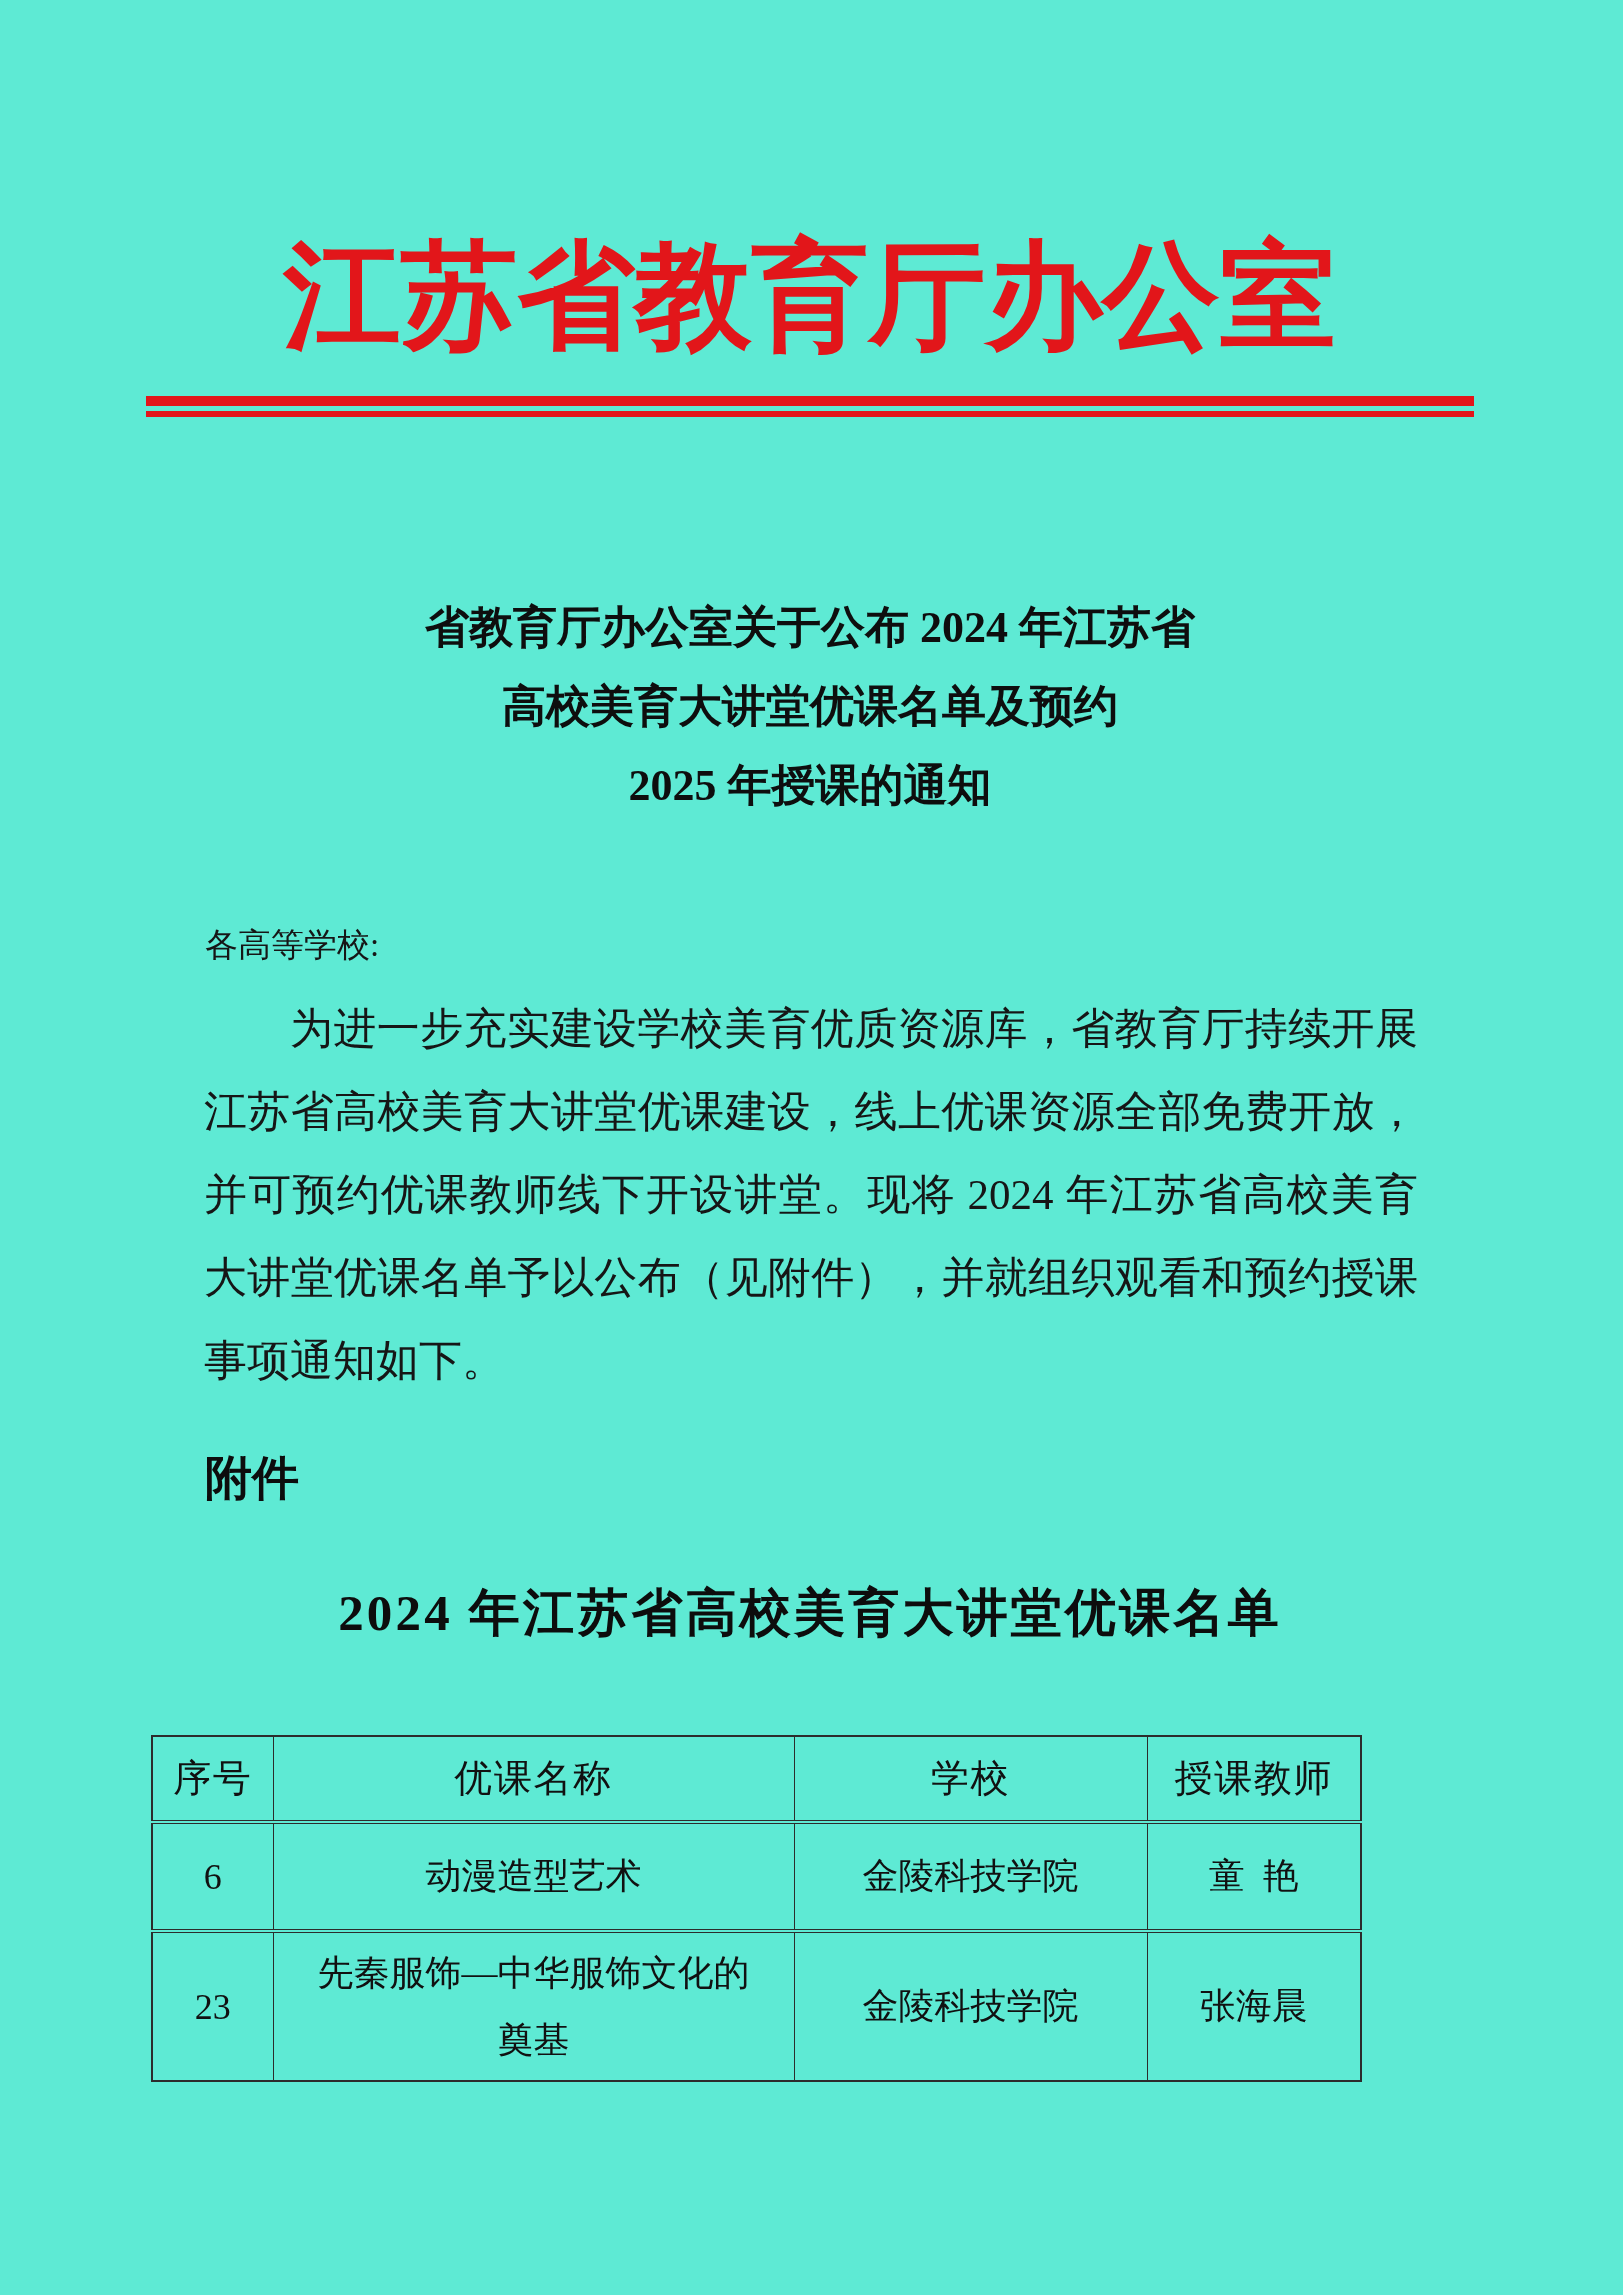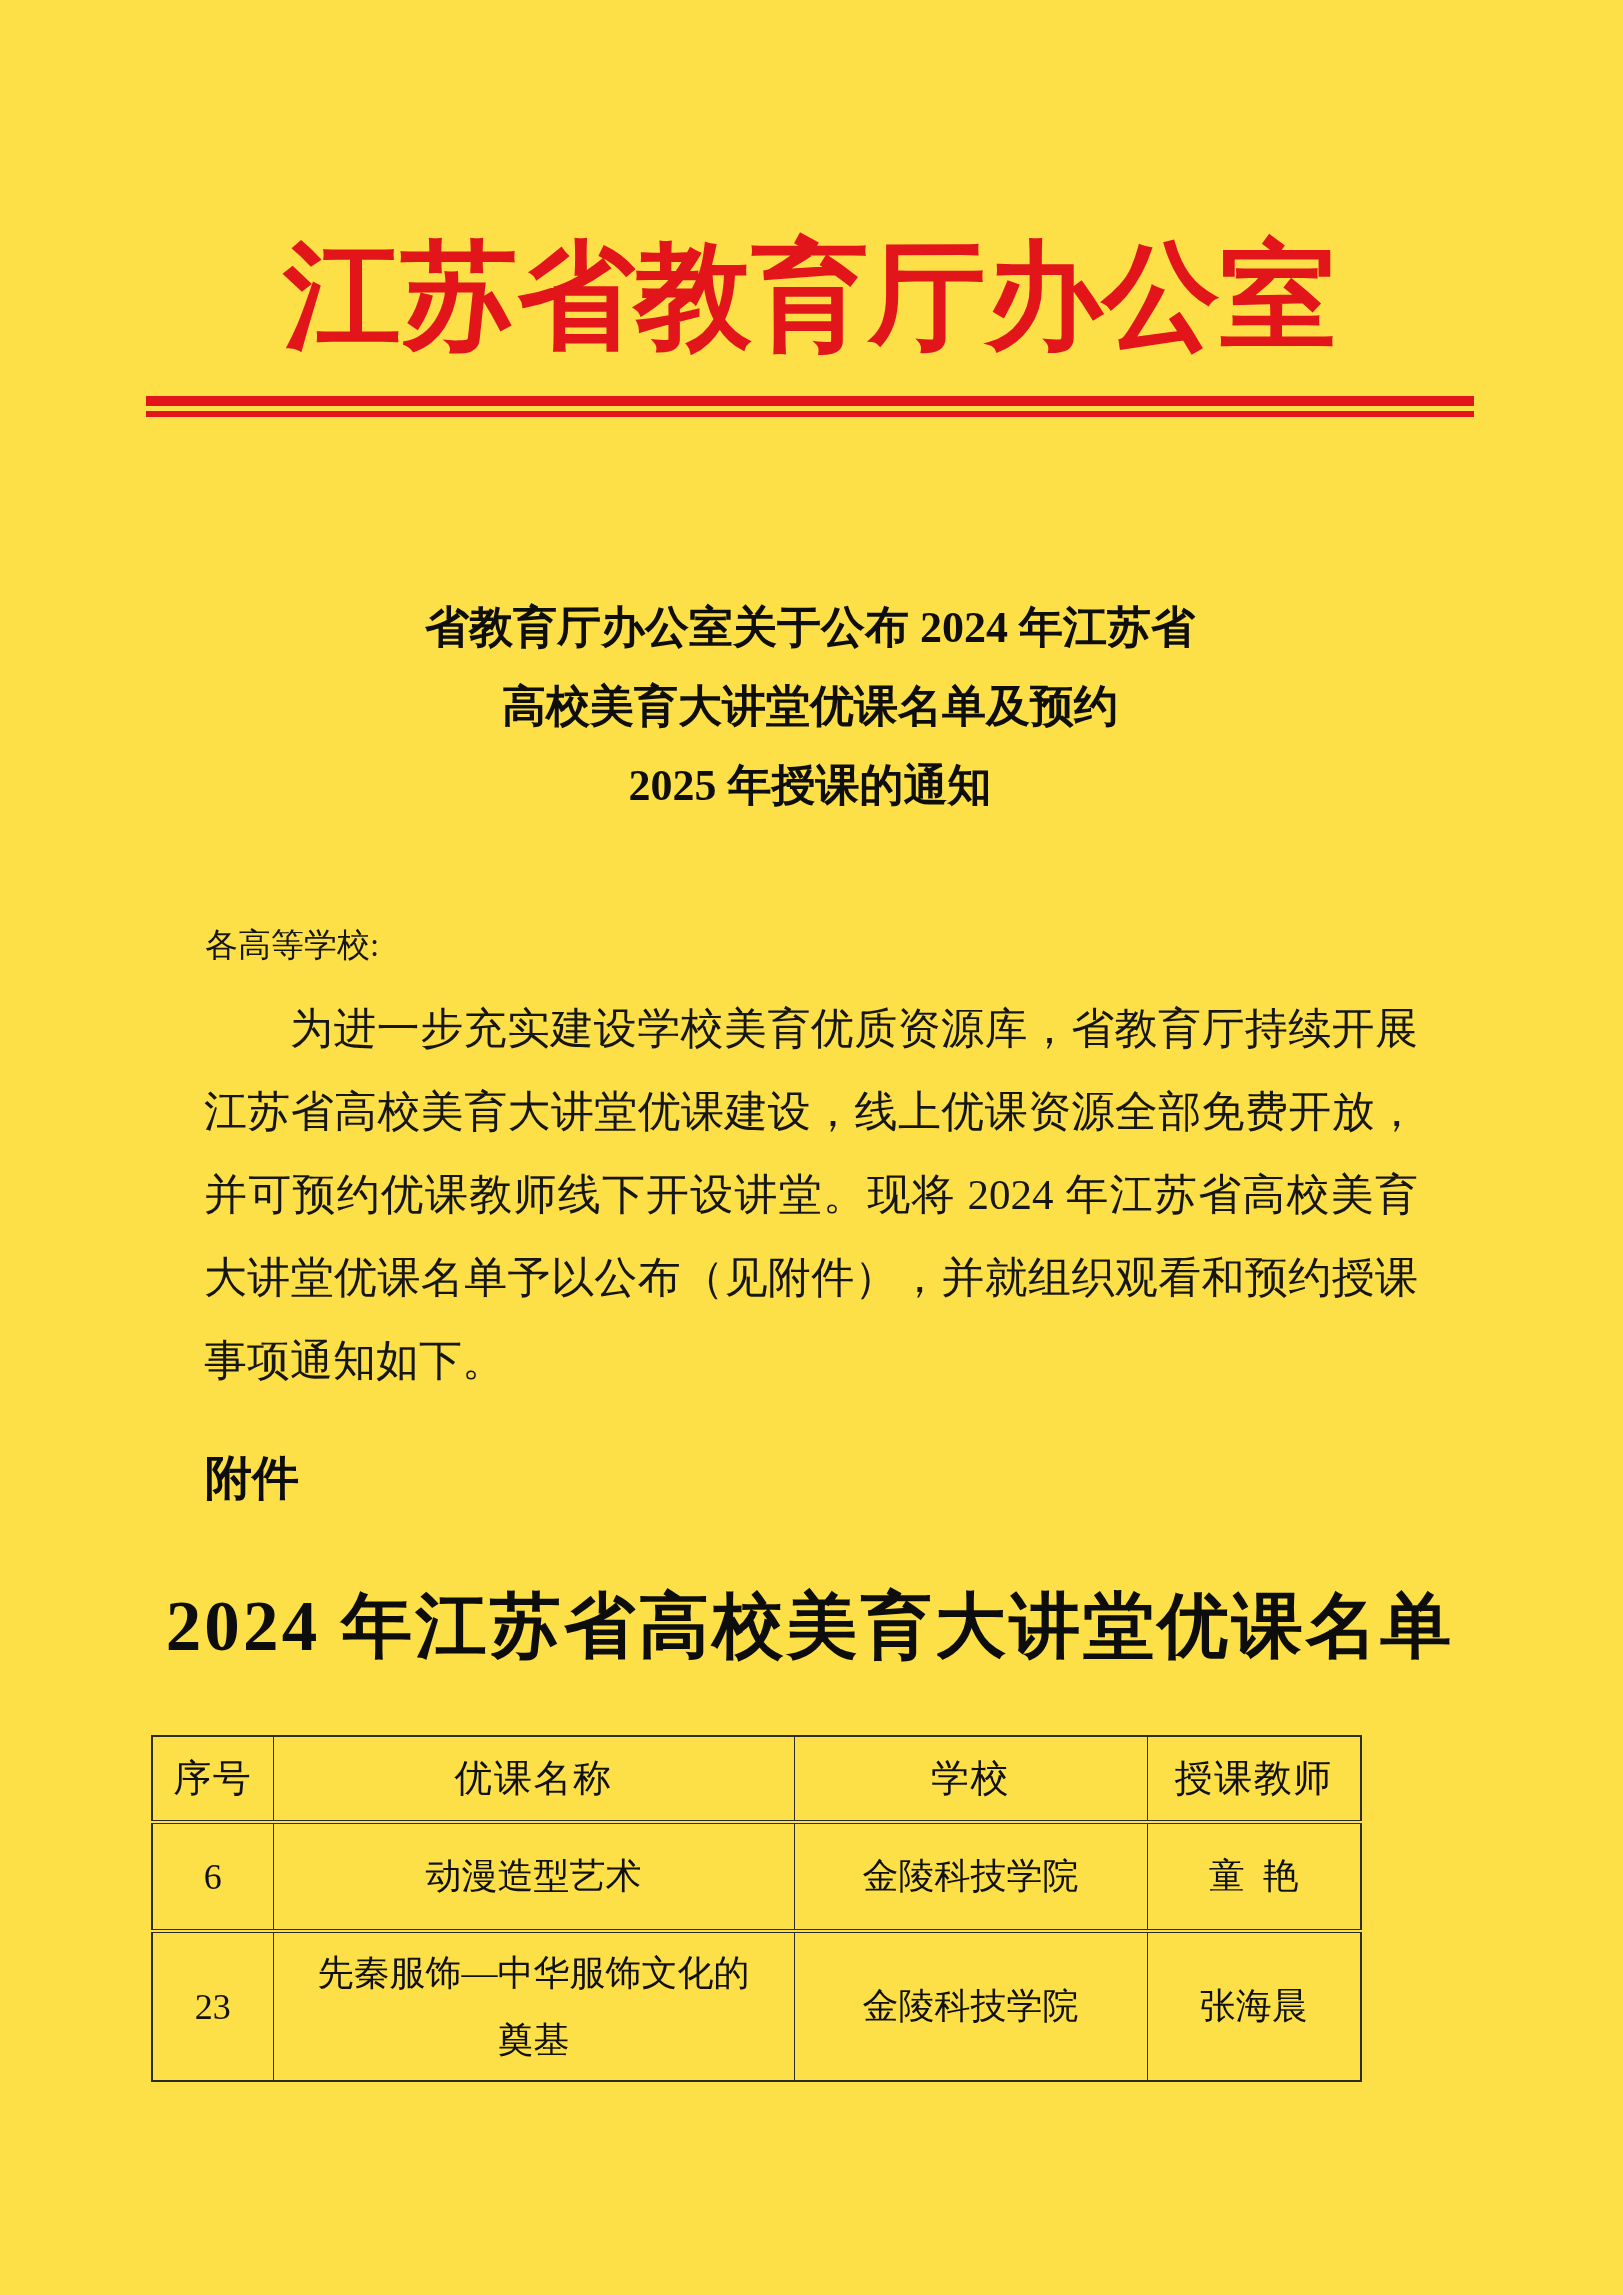--- a/index.html
+++ b/index.html
@@ -4,21 +4,21 @@
 <style>
   html, body {
     margin: 0;
     padding: 0;
     background: #ffffff;
   }
   .page {
     position: relative;
     width: 1623px;
     height: 2295px;
-    background: #fde047;
+    background: #5eead4;
     overflow: hidden;
     font-family: "Liberation Serif", "DejaVu Serif", serif;
     color: #1b1b1b;
   }
 
   
   .letterhead {
     position: absolute;
     top: 228px;
     left: 146px;
@@ -102,21 +102,21 @@
     font-family: "Liberation Sans", "DejaVu Sans", sans-serif;
     color: #0d0d0d;
     white-space: nowrap;
   }
   .attachment-title {
     position: absolute;
     top: 1579px;
     left: 146px;
     width: 1328px;
     margin: 0;
-    font-size: 71px;
+    font-size: 51px;
     font-weight: 700;
     letter-spacing: 3.2px;
     text-align: center;
     color: #0d0d0d;
     white-space: nowrap;
   }
 
   
   .course-table {
     position: absolute;

